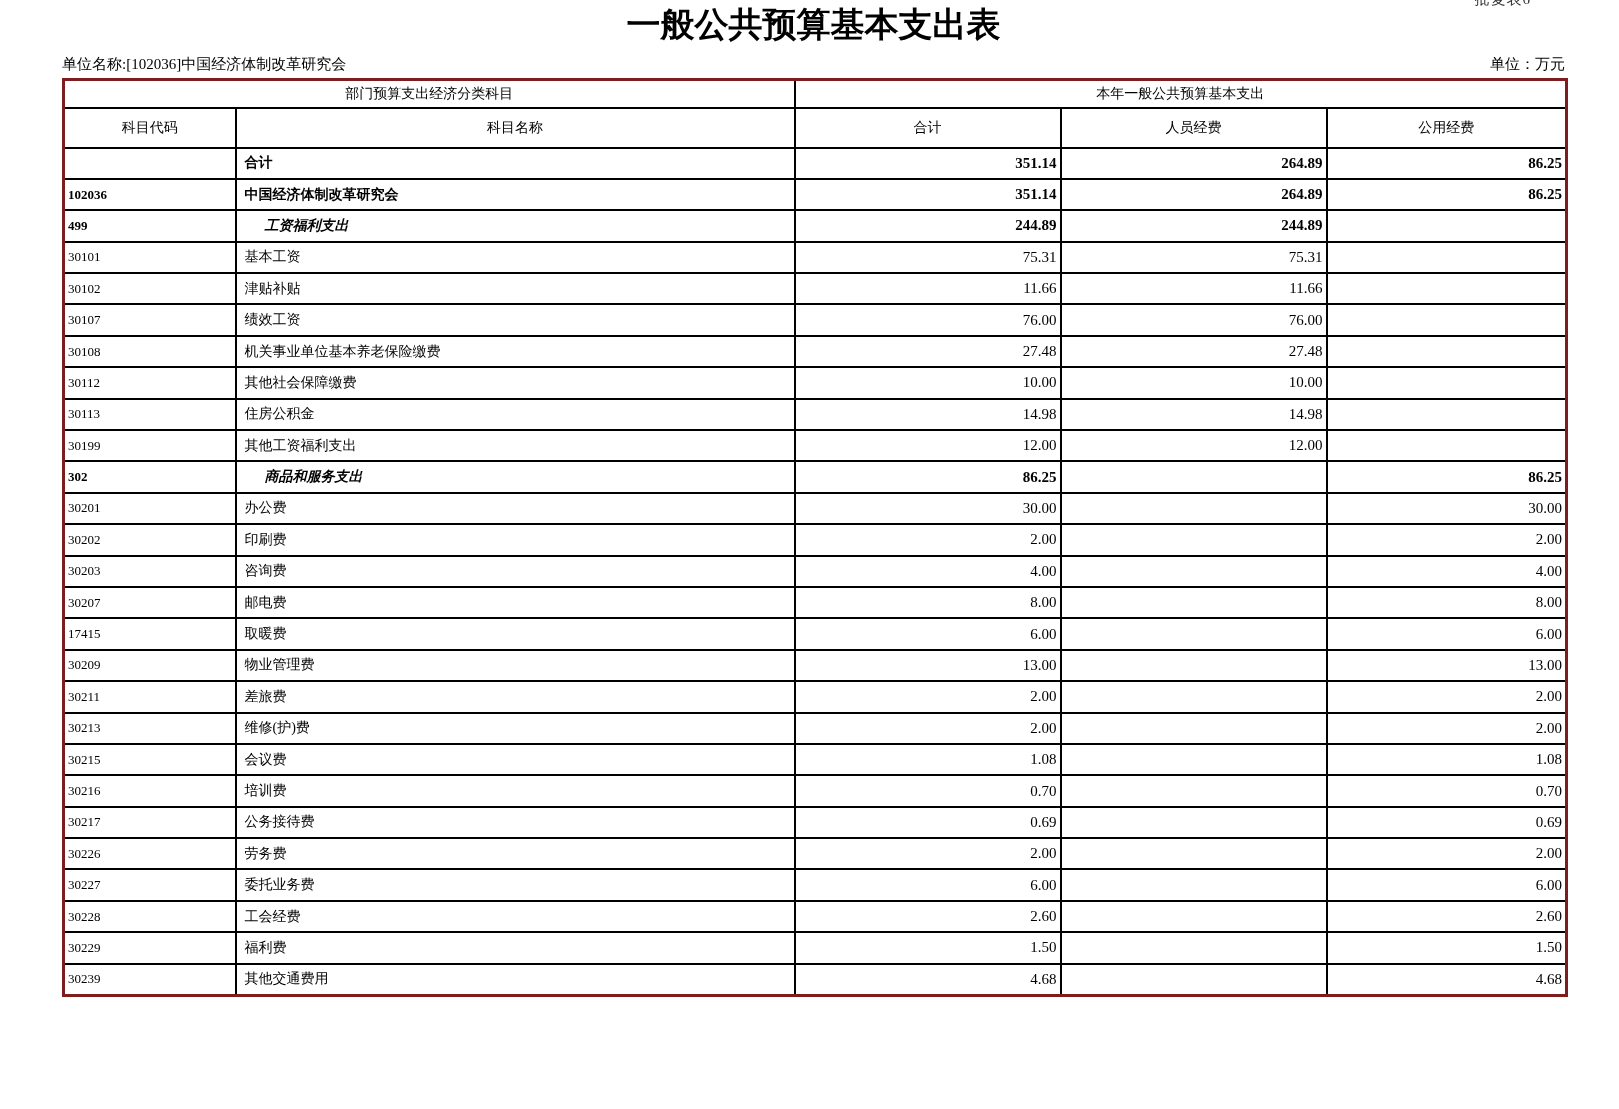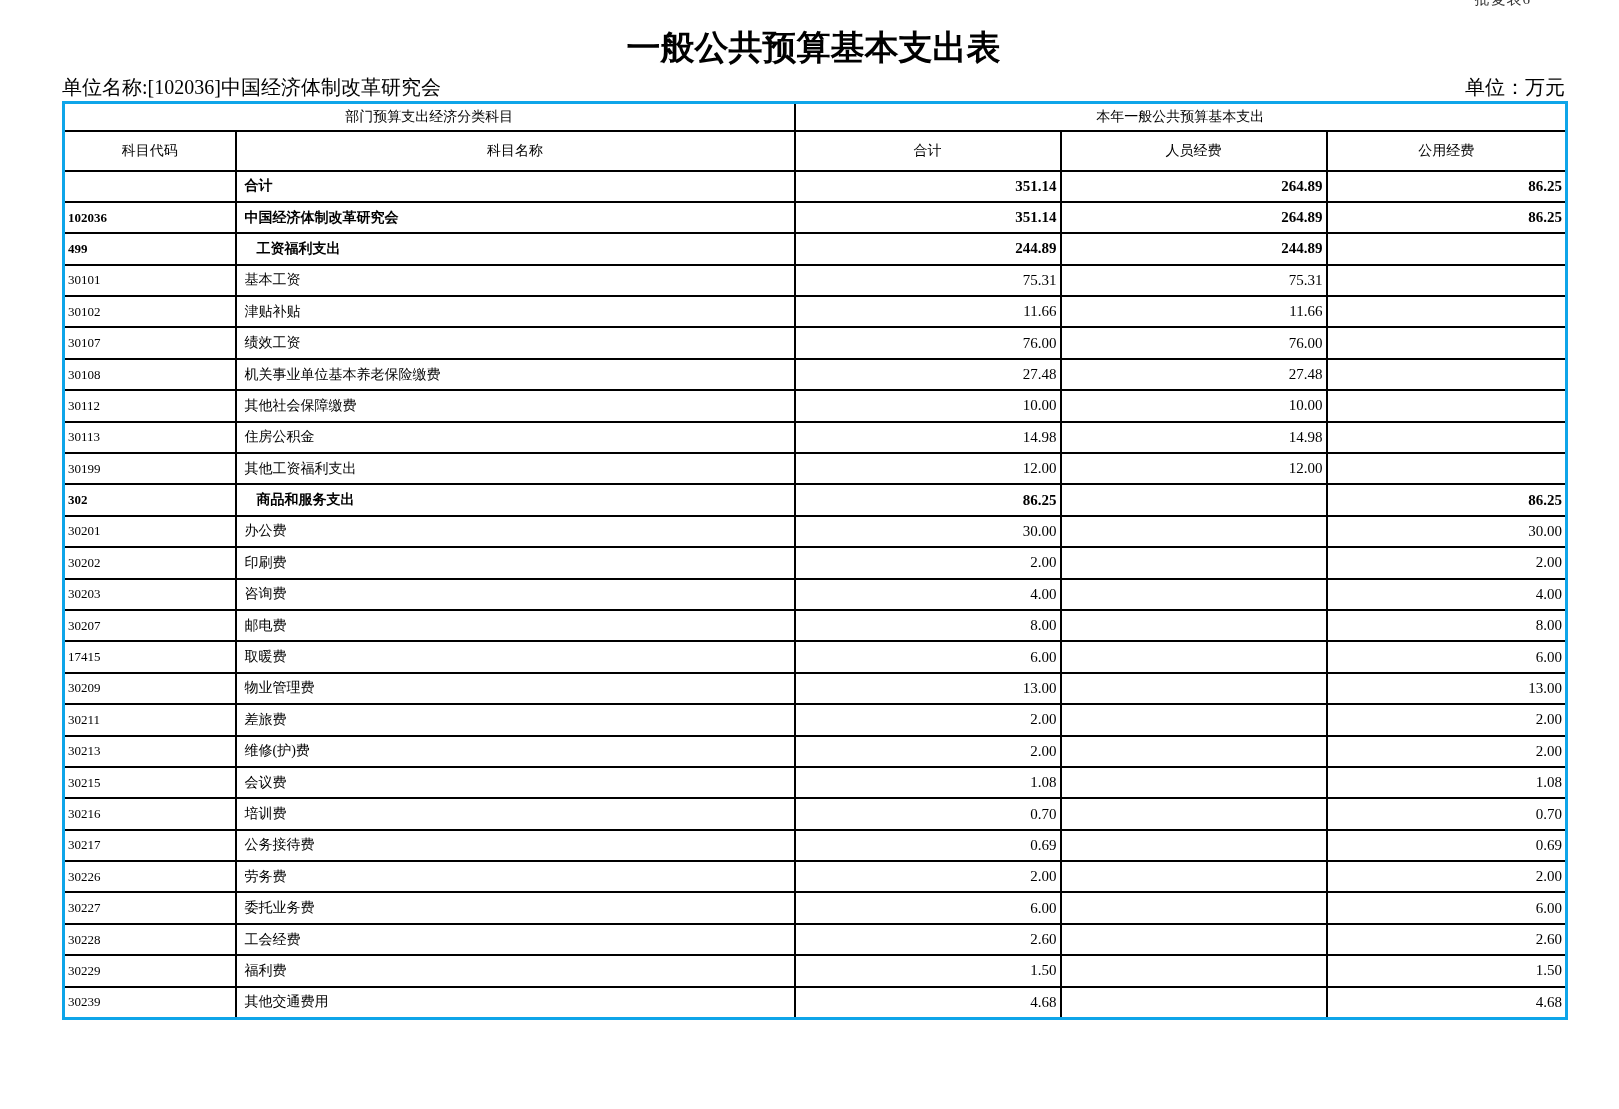--- a/index.html
+++ b/index.html
@@ -12,53 +12,53 @@
   }
   .page { position: relative; width: 1619px; height: 1109px; overflow: hidden; }
 
   .corner-label {
     position: absolute; top: -10px; right: 88px;
     font-size: 15px; line-height: 18px; color: #333;
     letter-spacing: 1px;
   }
 
   .doc-title {
-    padding-top: 29px;
+    padding-top: 6px;
     width: 1503px; margin-left: 62px;
     text-align: center;
     font-size: 34px; line-height: 37px; font-weight: bold;
     font-family: "Liberation Serif", "DejaVu Serif", serif;
   }
 
   .meta-row {
     width: 1503px; margin: 12px 54px 5px 62px;
     display: flex; justify-content: space-between; align-items: flex-end;
-    font-size: 20px; line-height: 18px;
+    font-size: 15px; line-height: 18px;
   }
 
   table.budget {
     margin-left: 62px;
     width: 1503px;
     border-collapse: collapse;
     table-layout: fixed;
-    border: 3px solid #0ea5e9;
+    border: 3px solid #7f1d1d;
   }
   table.budget th, table.budget td {
     border: 2px solid #000;
     vertical-align: middle;
     overflow: hidden; white-space: nowrap;
   }
   thead tr.group-row { height: 28px; }
   thead tr.col-row { height: 40px; }
   thead th { font-weight: normal; font-size: 14px; text-align: center; }
   tbody tr { height: 31.4px; }
 
   td.code { font-size: 13px; text-align: left; padding-left: 3px; }
   td.name { font-size: 14px; text-align: left; padding-left: 8px; }
-  td.name.indent { padding-left: 20px; }
+  td.name.indent { padding-left: 28px; font-style: italic; }
   td.num  { font-size: 15px; text-align: right; padding-right: 3px; }
   tr.section td { font-weight: bold; }
 </style>
 </head>
 <body>
 
 <div class="page">
 
   <div class="corner-label">批复表6</div>
 

